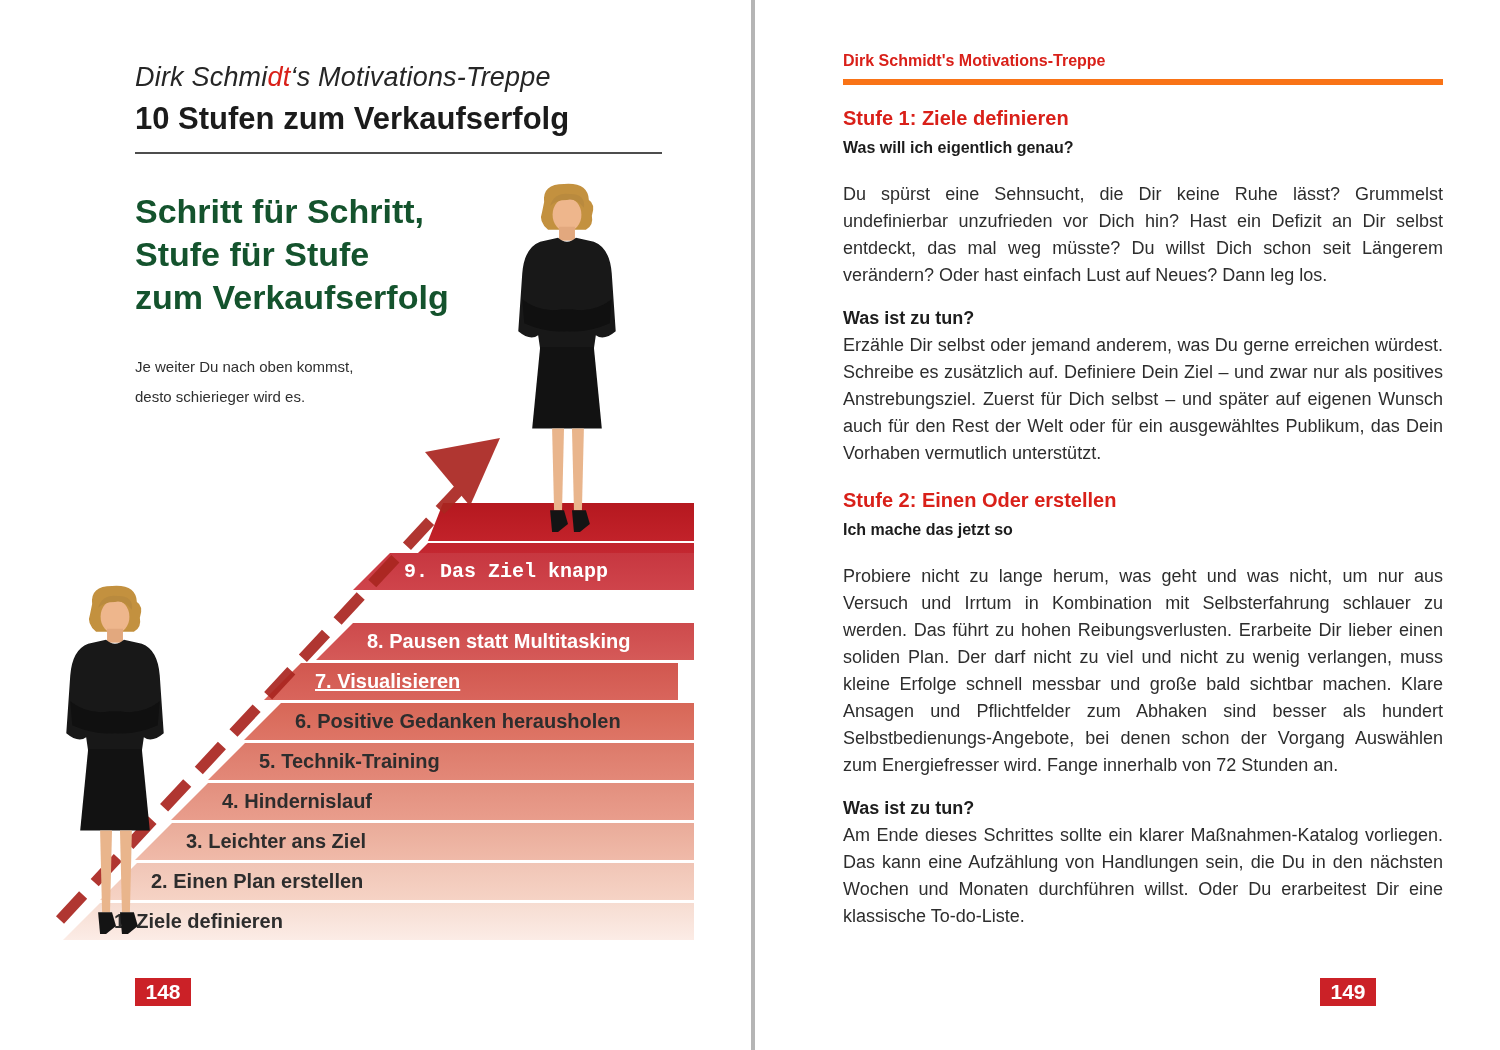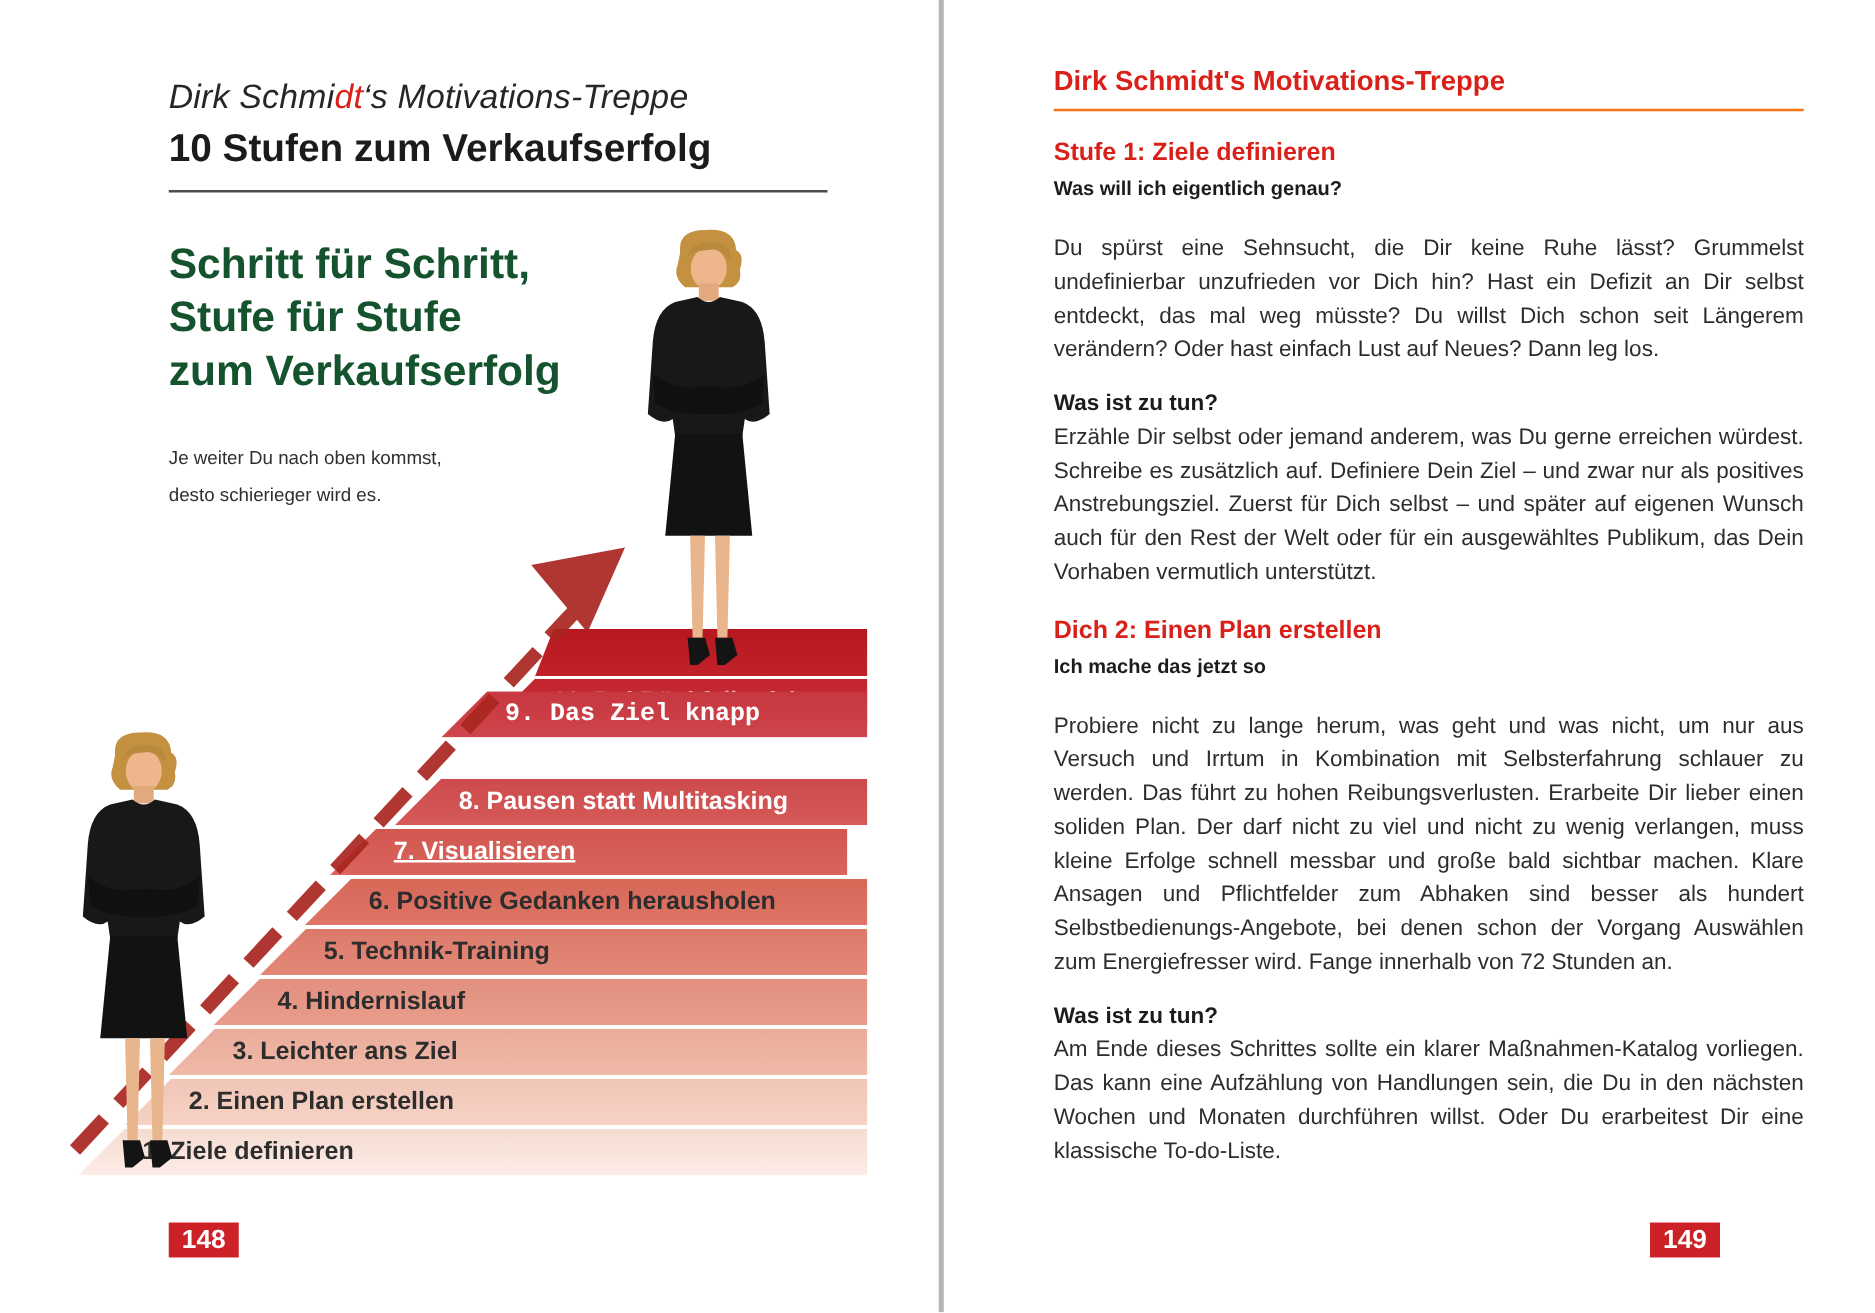--- a/index.html
+++ b/index.html
@@ -45,22 +45,22 @@
   .woman.bottom{left:40px;top:584px;width:150px;height:358px;}
 
   
   .pagenum{position:absolute;top:978px;width:56px;height:28px;background:#cb2127;color:#ffffff;
            font-size:21px;font-weight:bold;text-align:center;line-height:28px;}
   .pagenum.left{left:135px;}
   .pagenum.right{left:1320px;}
 
   
   .right-col{position:absolute;left:843px;top:52px;width:600px;}
-  .running-head{font-size:22px;font-weight:bold;color:#d92019;padding-bottom:9px;
-                border-bottom:2px solid #f97316;}
+  .running-head{font-size:16px;font-weight:bold;color:#d92019;padding-bottom:9px;
+                border-bottom:6px solid #f97316;}
   .sec-head{font-size:20px;font-weight:bold;color:#d92019;margin:22px 0 0 0;}
   .sec-sub{font-size:16px;font-weight:bold;color:#1c1c1c;margin:9px 0 0 0;}
   .body-p{font-size:18px;line-height:27px;color:#2d2d2d;text-align:justify;margin:24px 0 0 0;
           hyphens:auto;-webkit-hyphens:auto;}
   .todo-label{font-size:18px;line-height:27px;font-weight:bold;color:#1c1c1c;margin:16px 0 0 0;}
   .todo-p{font-size:18px;line-height:27px;color:#2d2d2d;text-align:justify;margin:0;
           hyphens:auto;-webkit-hyphens:auto;}
 </style>
 </head>
 <body>
@@ -137,21 +137,21 @@
 
   <div class="right-col">
     <div class="running-head">Dirk Schmidt's Motivations-Treppe</div>
 
     <div class="sec-head">Stufe 1: Ziele definieren</div>
     <div class="sec-sub">Was will ich eigentlich genau?</div>
     <p class="body-p">Du spürst eine Sehnsucht, die Dir keine Ruhe lässt? Grummelst undefinierbar unzufrieden vor Dich hin? Hast ein Defizit an Dir selbst entdeckt, das mal weg müsste? Du willst Dich schon seit Längerem verändern? Oder hast einfach Lust auf Neues? Dann leg los.</p>
     <div class="todo-label">Was ist zu tun?</div>
     <p class="todo-p">Erzähle Dir selbst oder jemand anderem, was Du gerne erreichen würdest. Schreibe es zusätzlich auf. Definiere Dein Ziel – und zwar nur als positives Anstrebungsziel. Zuerst für Dich selbst – und später auf eigenen Wunsch auch für den Rest der Welt oder für ein ausgewähltes Publikum, das Dein Vorhaben vermutlich unterstützt.</p>
 
-    <div class="sec-head">Dich 2: Einen Plan erstellen</div>
+    <div class="sec-head">Stufe 2: Einen Oder erstellen</div>
     <div class="sec-sub">Ich mache das jetzt so</div>
     <p class="body-p">Probiere nicht zu lange herum, was geht und was nicht, um nur aus Versuch und Irrtum in Kombination mit Selbsterfahrung schlauer zu werden. Das führt zu hohen Reibungsverlusten. Erarbeite Dir lieber einen soliden Plan. Der darf nicht zu viel und nicht zu wenig verlangen, muss kleine Erfolge schnell messbar und große bald sichtbar machen. Klare Ansagen und Pflichtfelder zum Abhaken sind besser als hundert Selbstbedienungs-Angebote, bei denen schon der Vorgang Auswählen zum Energiefresser wird. Fange innerhalb von 72 Stunden an.</p>
     <div class="todo-label">Was ist zu tun?</div>
     <p class="todo-p">Am Ende dieses Schrittes sollte ein klarer Maßnahmen-Katalog vorliegen. Das kann eine Aufzählung von Handlungen sein, die Du in den nächsten Wochen und Monaten durchführen willst. Oder Du erarbeitest Dir eine klassische To-do-Liste.</p>
   </div>
 
   <div class="pagenum right">149</div>
 
 </div>
 

